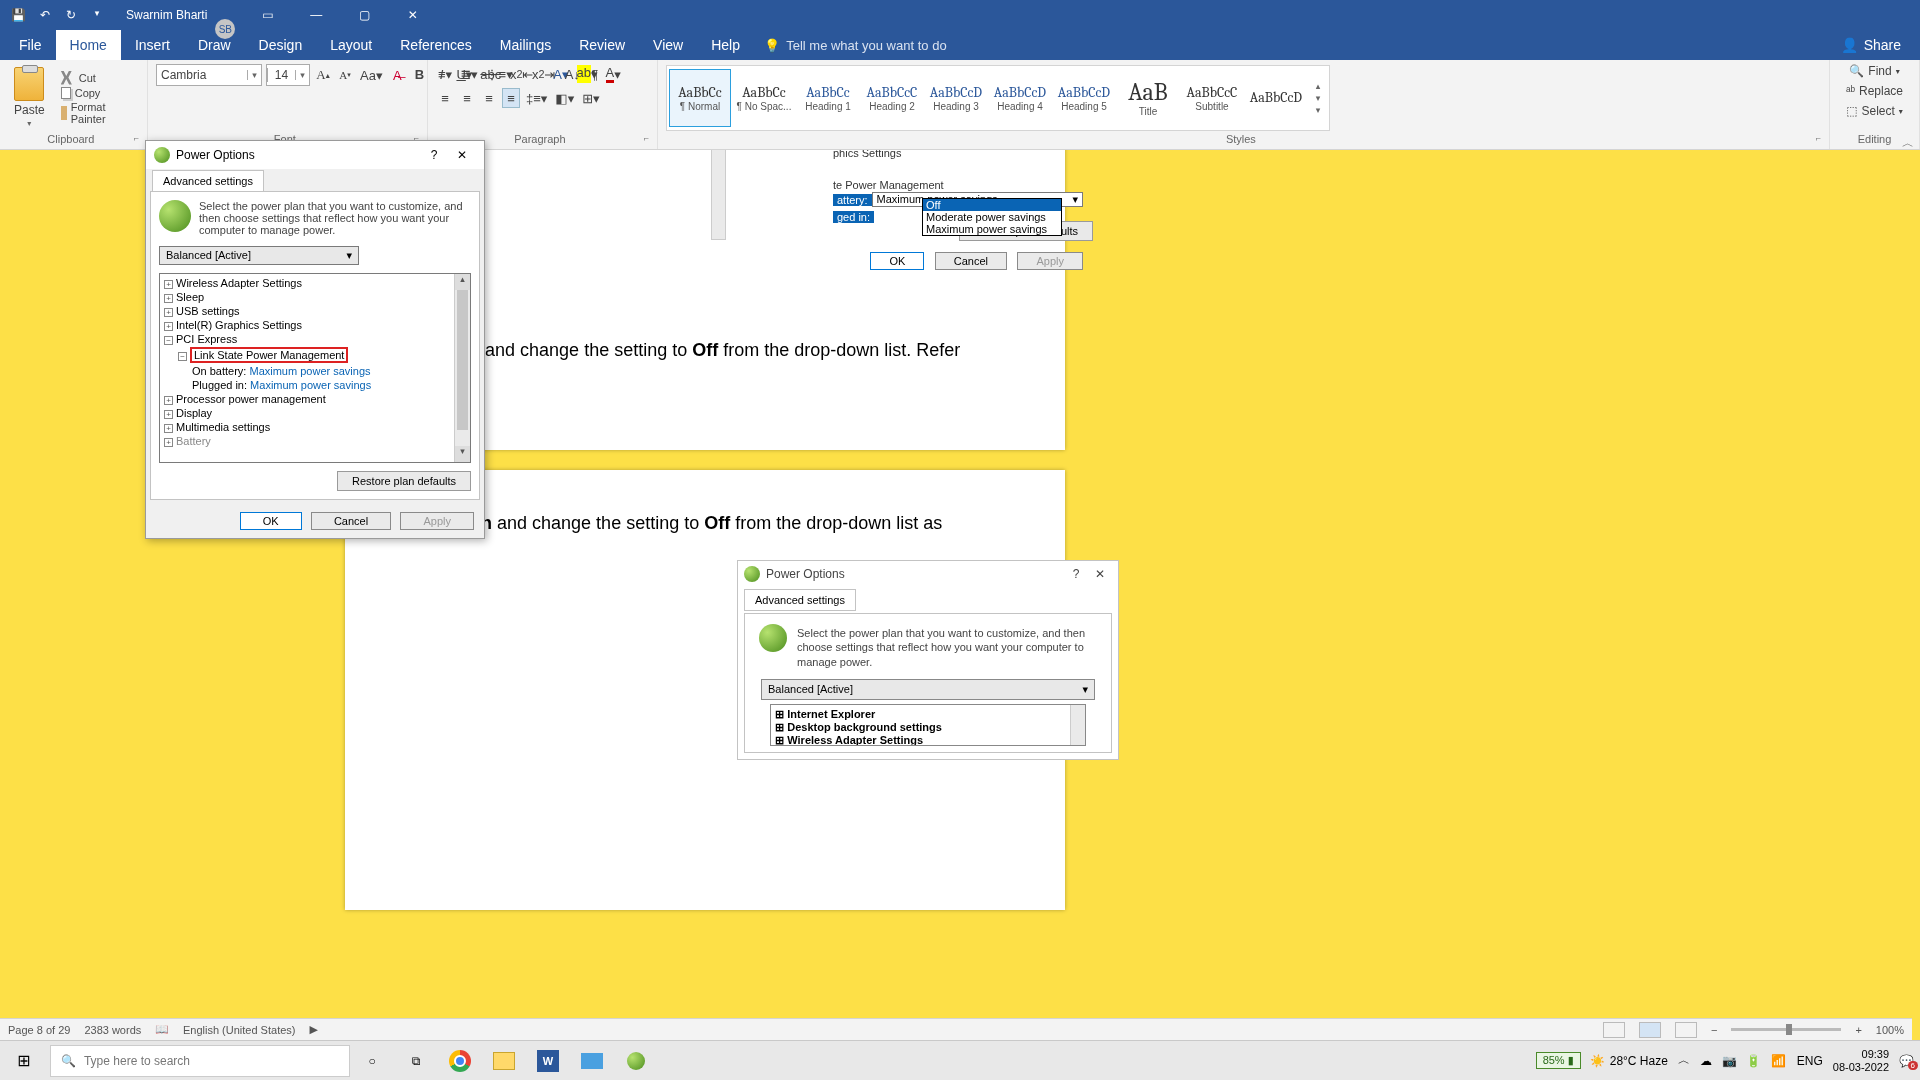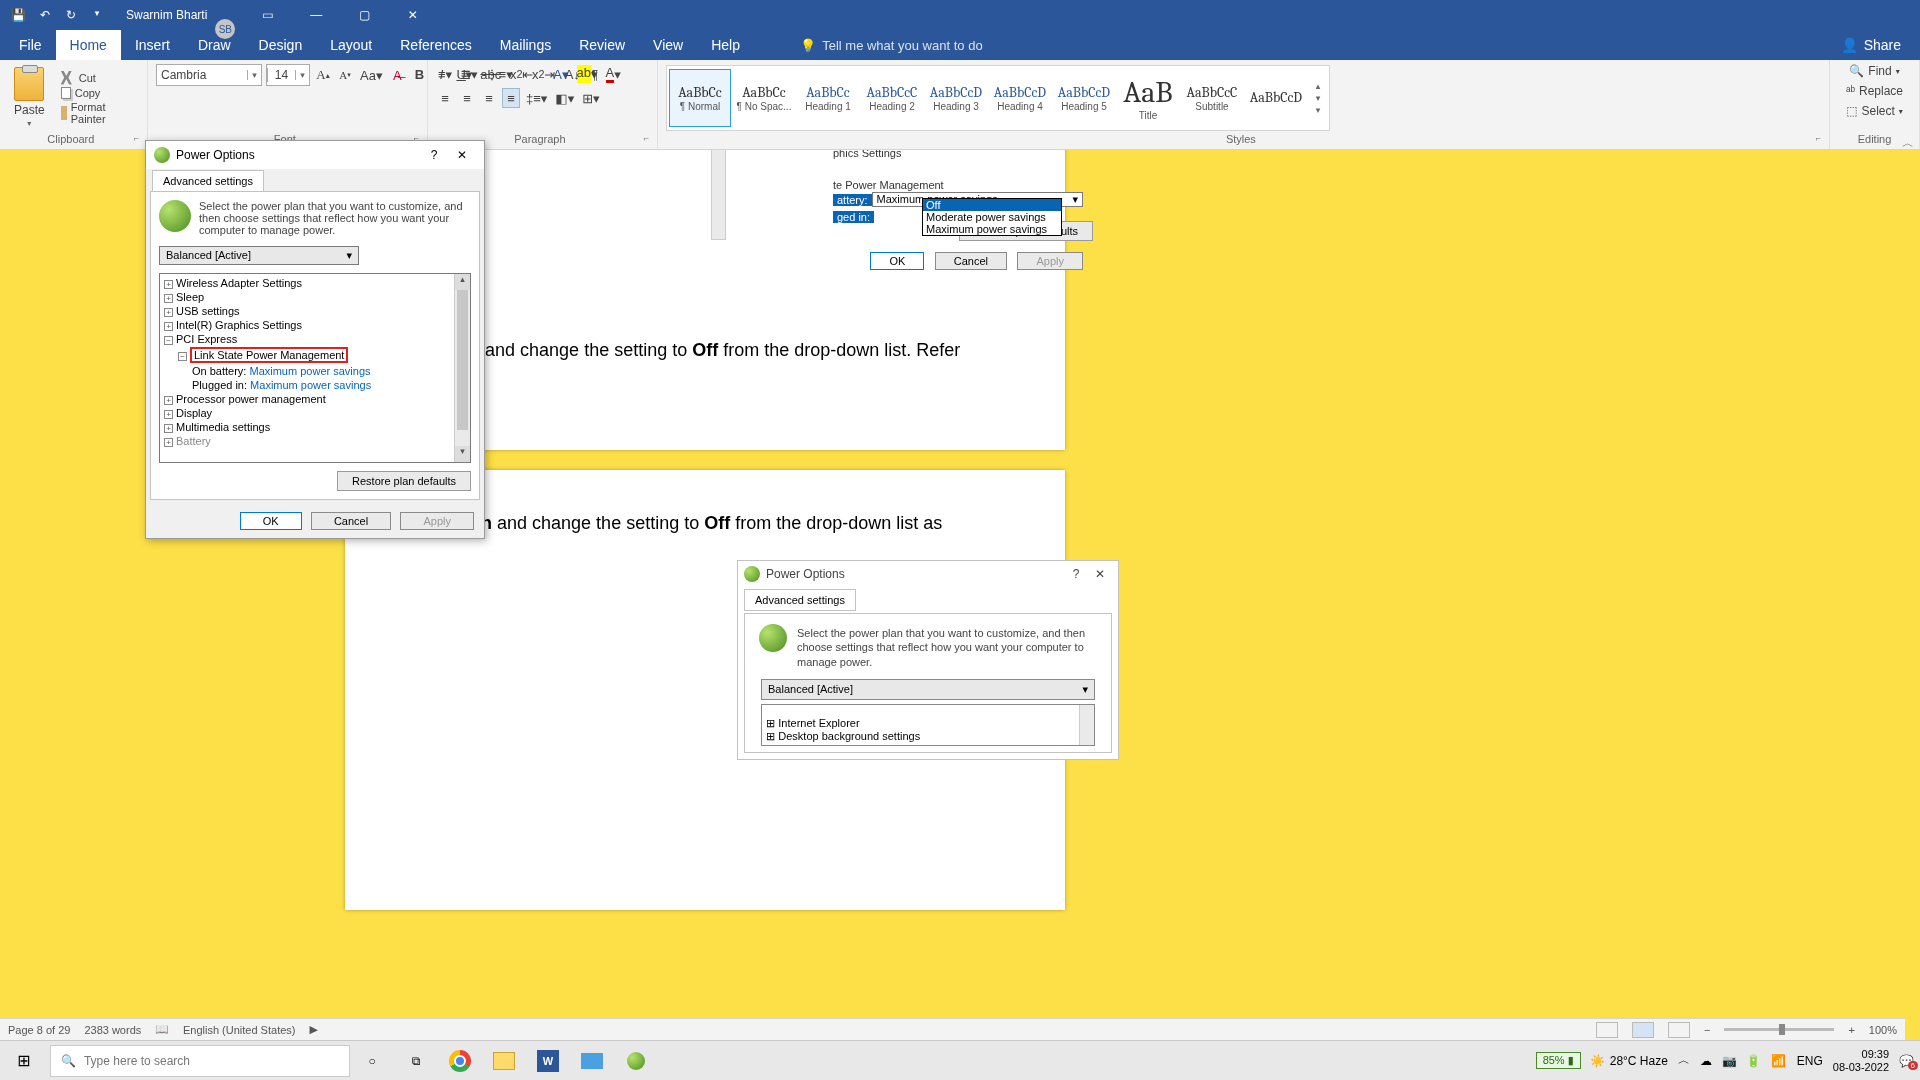--- a/index.html
+++ b/index.html
@@ -8,21 +8,21 @@
 
 .titlebar { height: 30px; background: #2b579a; display: flex; align-items: center; color: #fff; font-size: 12px; }
 .titlebar .qat { display: flex; gap: 8px; padding: 0 10px; }
 .titlebar .qat span { width: 18px; text-align: center; cursor: pointer; }
 .titlebar .title { flex: 1; text-align: center; }
 .titlebar .user { padding: 0 10px; display: flex; align-items: center; gap: 8px; }
 .titlebar .avatar { width: 20px; height: 20px; border-radius: 50%; background: #c5c5c5; color: #2b579a; font-size: 10px; display: flex; align-items: center; justify-content: center; margin-top: 28px; }
 .titlebar .winbtns span { display: inline-block; width: 45px; text-align: center; cursor: pointer; }
 
 
-.tabs { height: 30px; background: #2b579a; display: flex; align-items: center; color: #fff; font-size: 14px; padding: 0 5px; gap: 36px; }
+.tabs { height: 30px; background: #2b579a; display: flex; align-items: center; color: #fff; font-size: 14px; padding: 0 5px; }
 .tabs .tab { padding: 0 14px; height: 30px; line-height: 30px; cursor: pointer; }
 .tabs .tab.file { background: #2b579a; }
 .tabs .tab.active { background: #fff; color: #2b579a; }
 .tabs .tell { margin-left: 10px; display: flex; align-items: center; gap: 6px; font-size: 13px; color: #d9e2f0; }
 .tabs .share { margin-left: auto; padding-right: 14px; display: flex; align-items: center; gap: 5px; }
 
 
 .ribbon { height: 90px; background: #f3f3f3; border-bottom: 1px solid #d4d4d4; display: flex; font-size: 12px; color: #444; }
 .ribbon .group { border-right: 1px solid #e1e1e1; padding: 4px 8px; display: flex; flex-direction: column; justify-content: space-between; }
 .ribbon .group .body { flex: 1; display: flex; align-items: center; gap: 6px; }
@@ -72,21 +72,21 @@
 .po-embed .titlebar2 .sp { flex: 1; }
 .po-embed .tabhdr { font-size: 11px; padding: 4px 10px; border: 1px solid #c3c3c3; display: inline-block; margin: 2px 6px; background: #fff; }
 .po-embed .desc { font-size: 11px; color: #444; padding: 6px 10px 6px 46px; position: relative; line-height: 1.3; }
 .po-embed .desc .ico { position: absolute; left: 8px; top: 4px; width: 28px; height: 28px; border-radius: 50%; background: radial-gradient(circle at 30% 30%, #b6e26f, #4a8c1c); }
 .plan-drop { margin: 4px 10px; border: 1px solid #888; background: #e8e8e8; font-size: 11px; padding: 3px 6px; display: flex; justify-content: space-between; }
 .restore-btn { float: right; margin: 4px 12px; border: 1px solid #9a9a9a; background: #e9e9e9; font-size: 11px; padding: 3px 14px; }
 .btnrow { text-align: right; padding: 6px 12px; }
 .btnrow button { font-size: 11px; padding: 2px 18px; margin-left: 6px; border: 1px solid #8a8a8a; background: #eaeaea; }
 .btnrow button.primary { border: 1px solid #0078d7; background: #fff; color: #000; }
 .btnrow button:disabled { color: #999; }
-.tree2 { border: 1px solid #888; margin: 0 10px; height: 42px; font-size: 11px; padding: 12px 4px; overflow: hidden; position: relative; }
+.tree2 { border: 1px solid #888; margin: 0 19px; height: 42px; font-size: 11px; padding: 3px 4px; overflow: hidden; position: relative; font-weight: bold; }
 .tree2 .sb { position: absolute; right: 0; top: 0; bottom: 0; width: 15px; background: #eaeaea; border-left: 1px solid #ccc; }
 
 
 .peek-drop { position: absolute; left: 488px; top: 5px; width: 250px; }
 .peek-line { display: flex; font-size: 11px; height: 17px; align-items: center; }
 .peek-lbl { background: #0a64b4; color: #fff; padding: 0 4px; }
 .peek-val { border: 1px solid #7a7a7a; background: #fff; padding: 0 4px; flex: 1; display: flex; justify-content: space-between; }
 .peek-list { border: 1px solid #000; background: #fff; font-size: 11px; margin-left: 48px; width: 140px; }
 .peek-list div { padding: 0 3px; }
 .peek-list .sel { background: #0a64b4; color: #fff; }
@@ -114,21 +114,21 @@
 .dialog .tree .hl { border: 2px solid #d22; padding: 0 2px; display: inline-block; }
 .dialog .tree .link { color: #0a64b4; cursor: pointer; }
 .dialog .restore { text-align: right; margin-top: 8px; }
 .dialog .restore button { font-size: 11px; padding: 3px 14px; border: 1px solid #9a9a9a; background: #eaeaea; }
 .dialog .dlgbtns { text-align: right; padding: 8px 10px; background: #f0f0f0; }
 .dialog .dlgbtns button { font-size: 11px; padding: 2px 22px; margin-left: 6px; border: 1px solid #8a8a8a; background: #eaeaea; cursor: pointer; }
 .dialog .dlgbtns button.primary { border: 1px solid #0078d7; background: #fff; }
 .dialog .dlgbtns button:disabled { color: #999; }
 
 
-.statusbar { position: absolute; left: 0; right: 15px; bottom: 40px; height: 22px; background: #f3f3f3; border-top: 1px solid #d4d4d4; display: flex; align-items: center; font-size: 11px; color: #555; padding: 0 8px; gap: 14px; text-align: right; }
+.statusbar { position: absolute; left: 0; right: 8px; bottom: 40px; height: 22px; background: #f3f3f3; border-top: 1px solid #d4d4d4; display: flex; align-items: center; font-size: 11px; color: #555; padding: 0 8px; gap: 14px; text-align: right; }
 .statusbar .sp { flex: 1; }
 .view-btn { width: 22px; height: 16px; border: 1px solid #bbb; cursor: pointer; }
 .zoom-slider { width: 110px; height: 3px; background: #bbb; position: relative; }
 .zoom-slider::after { content: ""; position: absolute; left: 50%; top: -4px; width: 6px; height: 11px; background: #888; }
 
 
 .taskbar { position: absolute; left: 0; right: 0; bottom: 0; height: 40px; background: #e8e8e8; border-top: 1px solid #c9c9c9; display: flex; align-items: center; font-size: 12px; }
 .start { width: 48px; height: 40px; display: flex; align-items: center; justify-content: center; font-size: 16px; }
 .searchbox { width: 300px; height: 32px; margin-left: 2px; border: 1px solid #ccc; background: #fff; display: flex; align-items: center; padding: 0 10px; color: #777; gap: 8px; }
 .tb-icon { width: 44px; height: 40px; display: flex; align-items: center; justify-content: center; cursor: pointer; }
@@ -298,21 +298,21 @@
           </div>
           <div class="style-item">
             <div class="sample samp-blue">AaBbCcD</div>
             <div>Heading 4</div>
           </div>
           <div class="style-item">
             <div class="sample samp-blue">AaBbCcD</div>
             <div>Heading 5</div>
           </div>
           <div class="style-item">
-            <div class="sample" style="font-size: 30px;">AaB</div>
+            <div class="sample" style="font-size: 24px;">AaB</div>
             <div>Title</div>
           </div>
           <div class="style-item">
             <div class="sample">AaBbCcC</div>
             <div>Subtitle</div>
           </div>
           <div class="style-item">
             <div class="sample">AaBbCcD</div>
             <div></div>
           </div>

